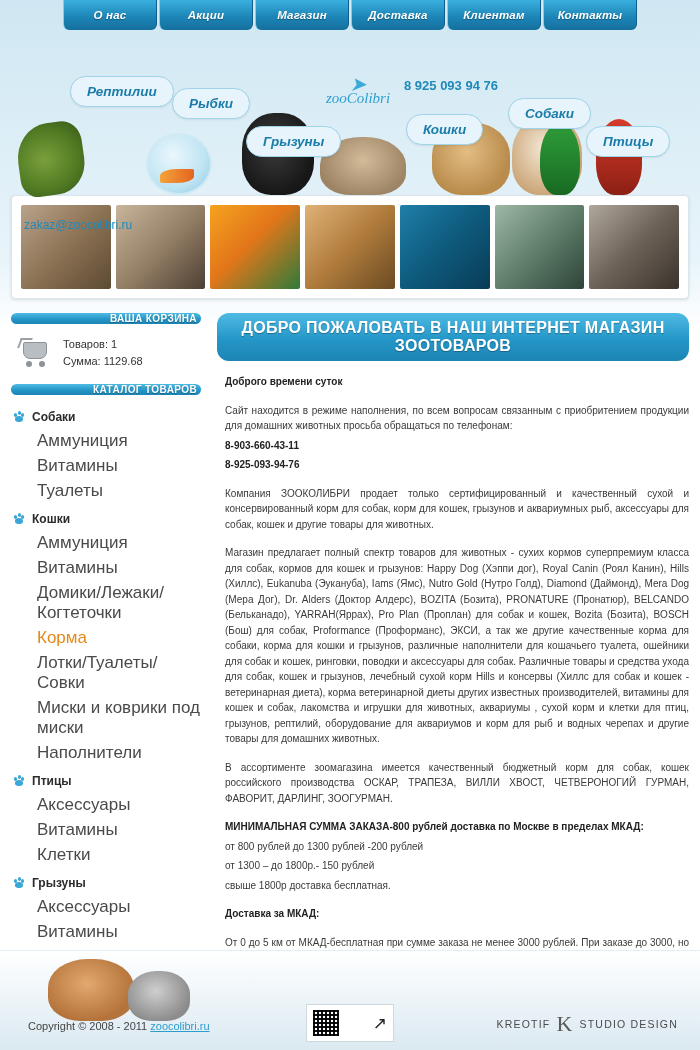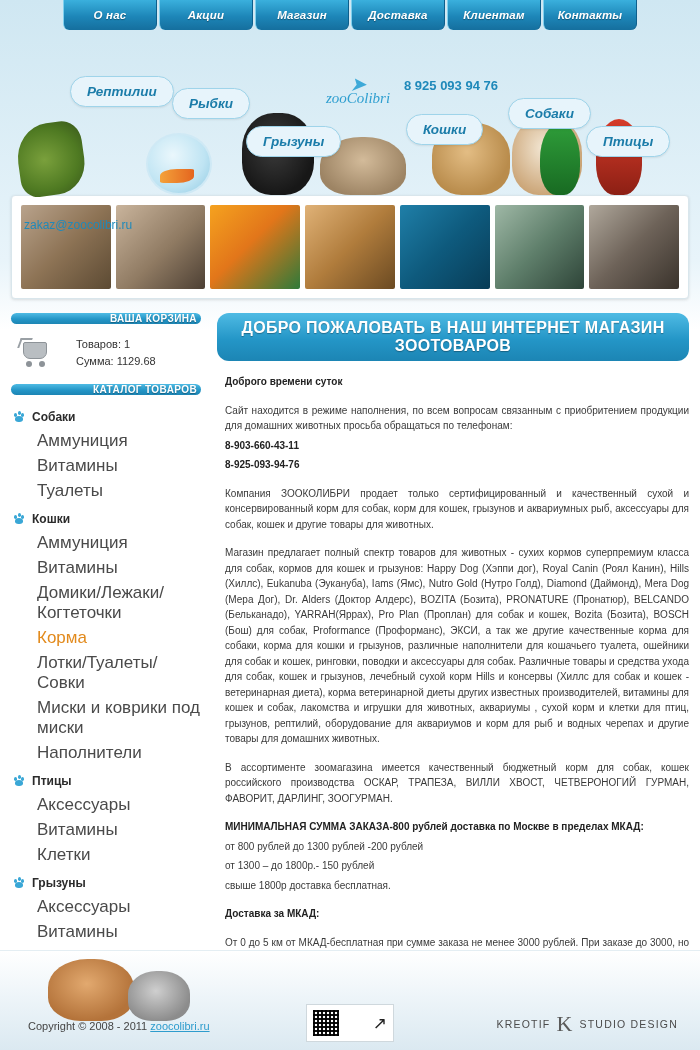--- a/index.html
+++ b/index.html
@@ -155,21 +155,21 @@
     text-align: right;
     border-radius: 12px;
     padding: 0 4px;
     letter-spacing: .4px;
     text-transform: uppercase;
     text-shadow: 0 1px 1px rgba(0,0,0,.3);
   }
   .cart {
     display: flex;
     align-items: center;
-    gap: 23px;
+    gap: 10px;
     padding: 12px 4px 14px 8px;
   }
   .cart-icon { width: 34px; height: 30px; position: relative; flex: none; }
   .cart-icon .basket {
     position: absolute; left: 4px; top: 4px;
     width: 24px; height: 17px;
     background: #b9bec2;
     border: 1px solid #8d9398;
     border-radius: 2px 2px 7px 7px;
   }

